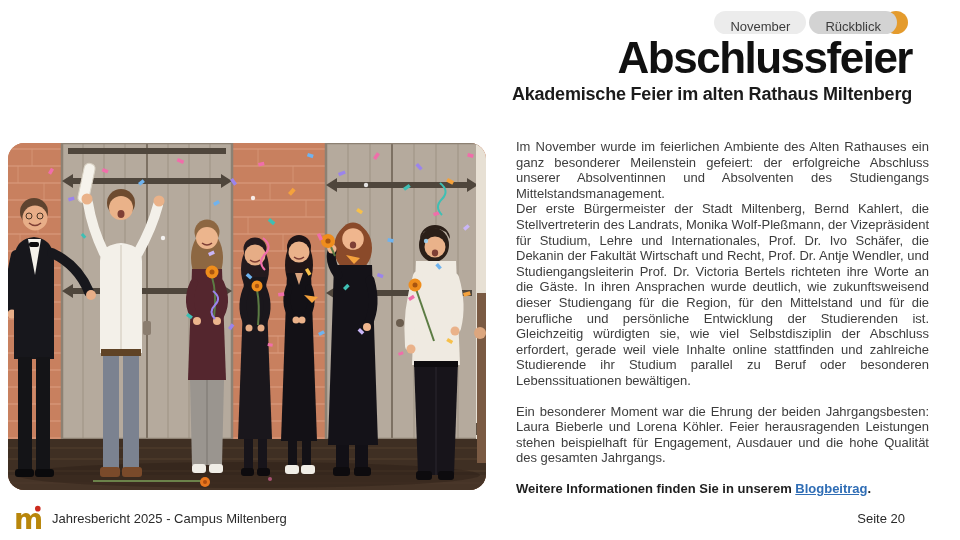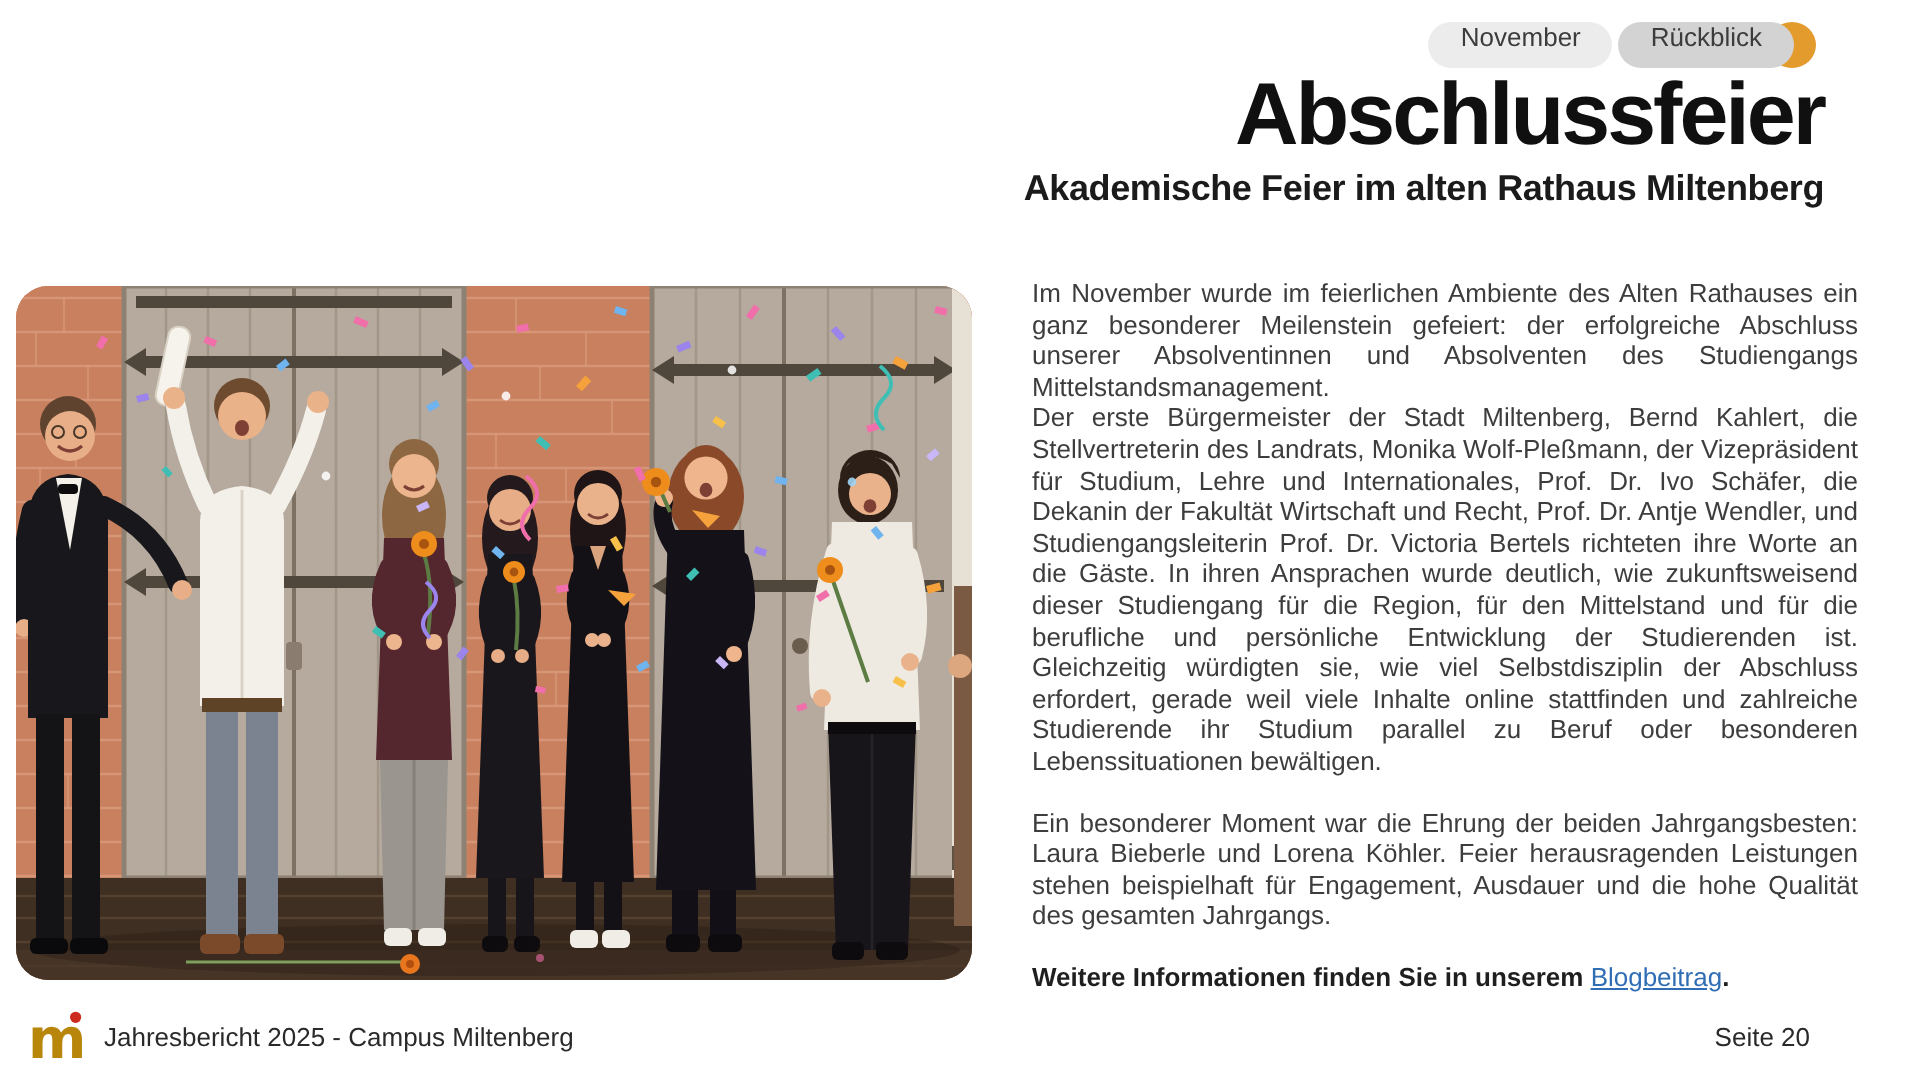--- a/index.html
+++ b/index.html
@@ -1,21 +1,21 @@
 <!DOCTYPE html>
 <html lang="de" style="--accent-orange: #E49B2D; --badge-light: #ECECEC; --badge-dark: #D3D3D3; --link-blue: #2F6DB5; --logo-gold: #B8860B; --logo-dot: #CC2B1E;"><head>
 <meta charset="utf-8">
 <style>
   html,body{margin:0;padding:0;background:#fff;}
   body{width:960px;height:540px;overflow:hidden;font-family:"Liberation Sans",sans-serif;}
   .page{position:relative;width:960px;height:540px;background:#fff;}
 
   
   .badges{position:absolute;top:11px;right:52px;display:flex;align-items:center;gap:3px;}
-  .pill{height:23px;border-radius:12px;display:flex;align-items:flex-start;padding:0 16px;
+  .pill{height:23px;border-radius:12px;display:flex;align-items:flex-end;padding:0 16px;
         font-size:13px;color:#3c3c3c;white-space:nowrap;}
   .pill-light{background:var(--badge-light,#ECECEC);}
   .toggle{position:relative;padding-right:11px;height:23px;}
   .knob{position:absolute;right:0;top:0;width:24px;height:23px;border-radius:50%;
         background:var(--accent-orange,#E49B2D);}
   .pill-dark{background:var(--badge-dark,#D3D3D3);position:relative;height:23px;}
 
   
   header{position:absolute;top:36px;right:48px;text-align:right;width:880px;}
   h1{margin:0;font-size:44px;line-height:1.02;letter-spacing:-1.5px;color:#101010;font-weight:700;}
@@ -25,21 +25,21 @@
   .photo{position:absolute;left:8px;top:143px;width:478px;height:347px;margin:0;
          border-radius:16px;overflow:hidden;background:#c8805f;}
   .photo svg{display:block;width:100%;height:100%;}
 
   
   .article{position:absolute;left:516px;top:139px;width:413px;font-size:13px;line-height:15.6px;
            color:#3d3d3d;text-align:justify;hyphens:auto;-webkit-hyphens:auto;}
   .article p{margin:0;}
   .article p.spaced{margin-top:15px;}
   .note{font-weight:700;color:#1f1f1f;}
-  .note a{color:var(--link-blue,#2F6DB5);font-weight:400;text-decoration:underline;}
+  .note a{color:var(--link-blue,#2F6DB5);font-weight:700;text-decoration:underline;}
 
   
   footer{position:absolute;left:14px;right:55px;bottom:7px;display:flex;align-items:center;
          justify-content:space-between;font-size:13px;color:#2a2a2a;}
   .brand{display:flex;align-items:center;gap:10px;}
   .brand svg{width:28px;height:30px;display:block;}
 </style>
 </head>
 <body>
 

